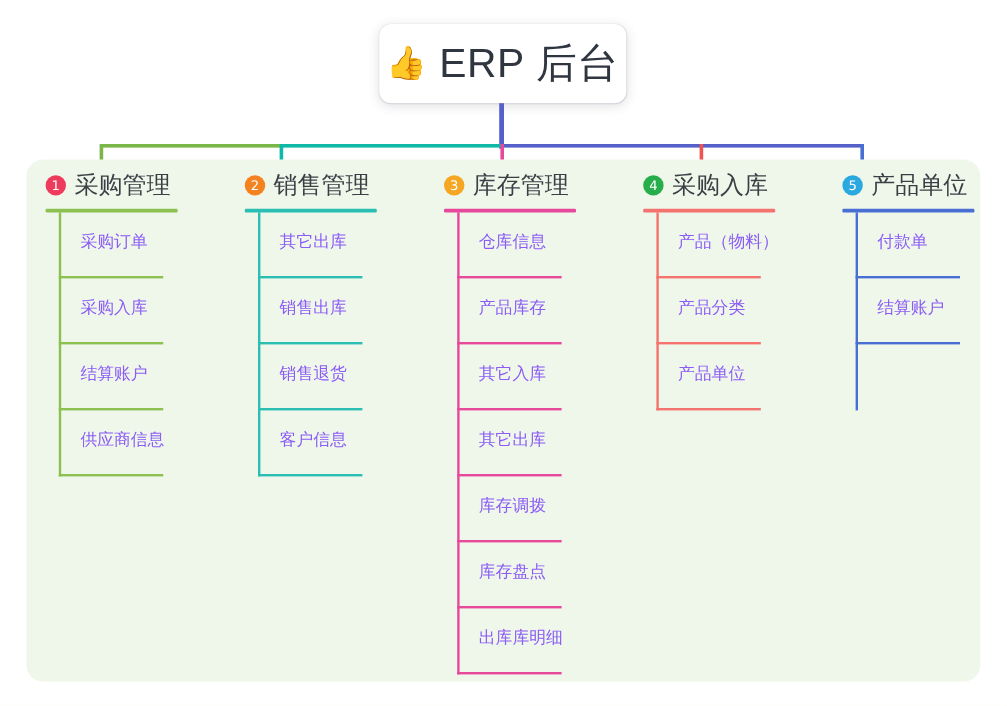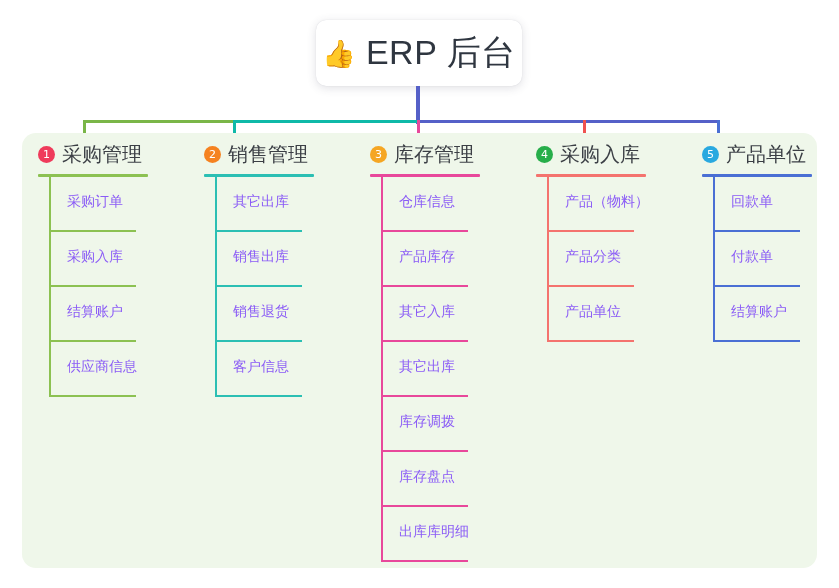--- a/index.html
+++ b/index.html
@@ -273,24 +273,20 @@
       </div>
       <div class="col" style="left: 702px;">
         <div class="col-header">
           <span class="badge" style="background: rgb(41, 169, 224);">5</span>
           <span class="col-title">产品单位</span>
         </div>
         <div class="col-underline" style="width: 110px; background: rgb(74, 111, 212);"></div>
         <div class="leaves">
           <div class="spine" style="background: rgb(74, 111, 212); height: 165px;"></div>
           <div class="leaf">
-            <span class="leaf-label">回款单</span>
-            <div class="leaf-line" style="background: rgb(74, 111, 212);"></div>
-          </div>
-          <div class="leaf">
             <span class="leaf-label">付款单</span>
             <div class="leaf-line" style="background: rgb(74, 111, 212);"></div>
           </div>
           <div class="leaf">
             <span class="leaf-label">结算账户</span>
             <div class="leaf-line" style="background: rgb(74, 111, 212);"></div>
           </div>
         </div>
       </div>
     </div>

